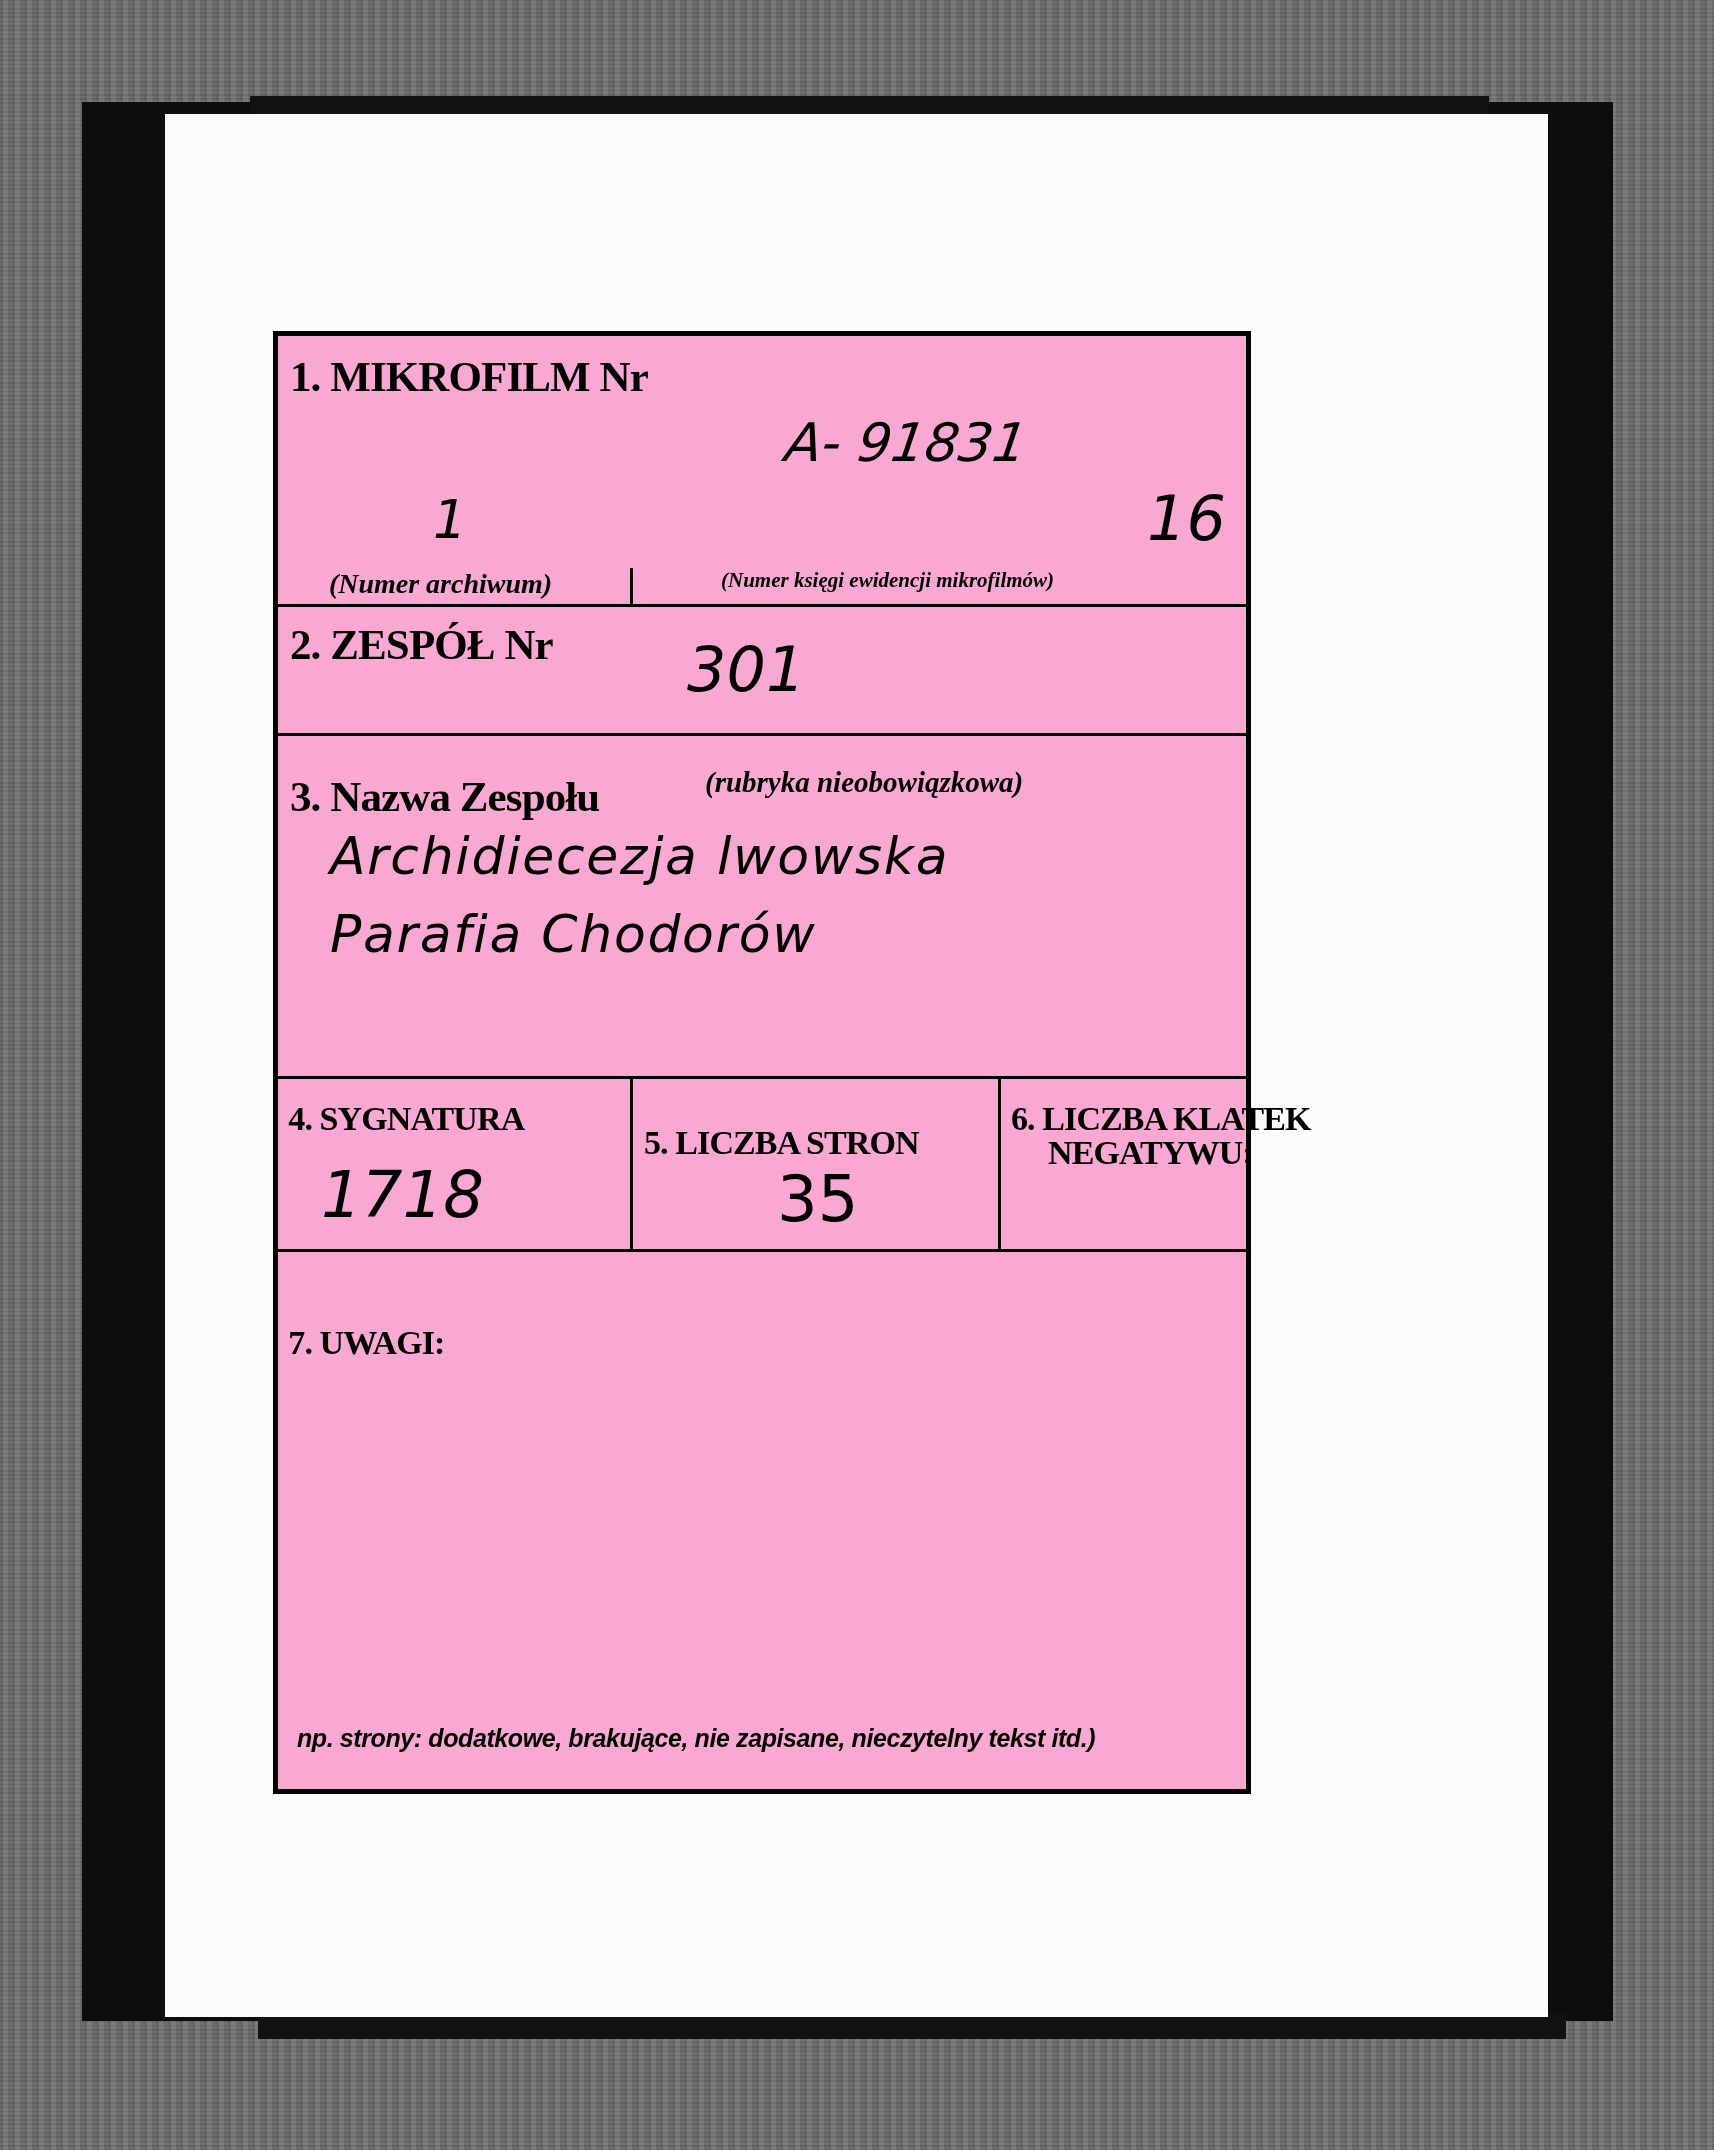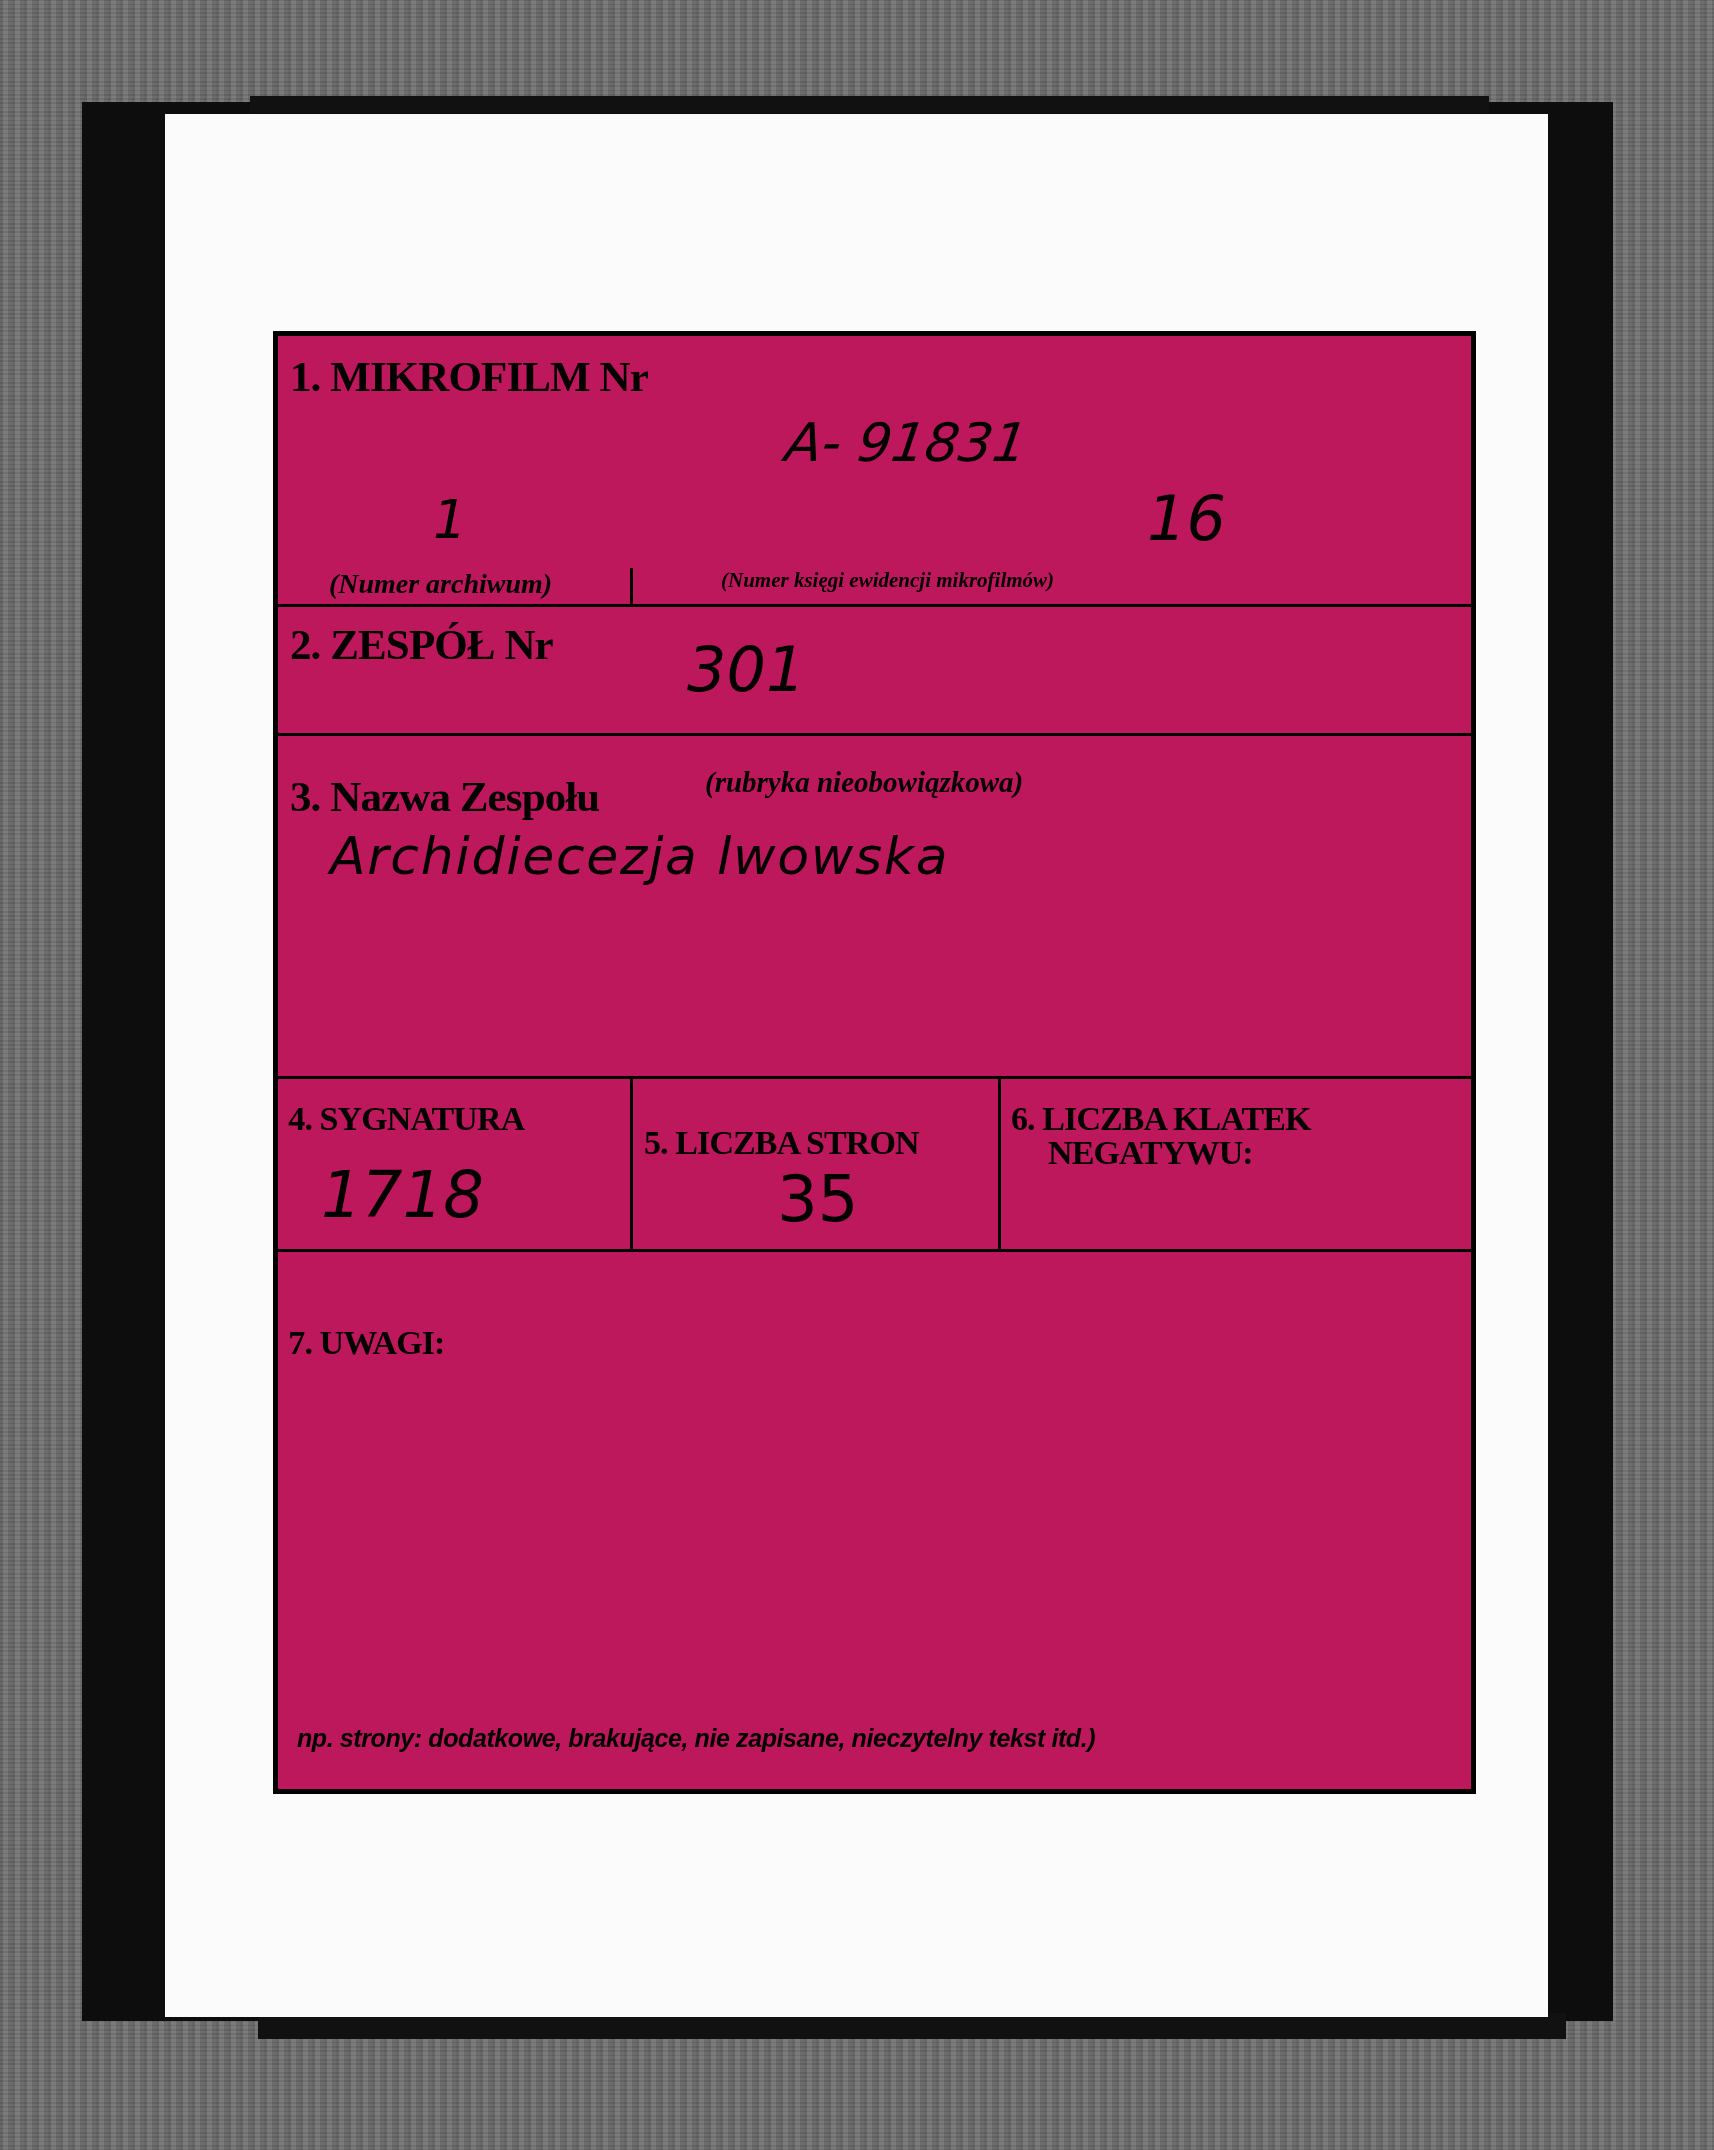--- a/index.html
+++ b/index.html
@@ -19,22 +19,22 @@
       position:absolute; left:250px; top:96px; width:1239px; height:17px; background:#111;
     }
     .frame-shadow-bottom {
       position:absolute; left:258px; top:2013px; width:1308px; height:26px; background:#111;
     }
     .paper {
       position:absolute; left:165px; top:114px; width:1383px; height:1903px;
       background:#fbfbfb;
     }
     .form {
-      position:absolute; left:273px; top:331px; width:1203px; height:1463px;
-      border:5.2px solid #000; box-sizing:border-box; background:#be185d;
+      position:absolute; left:273px; top:331px; width:978px; height:1463px;
+      border:5.2px solid #000; box-sizing:border-box; background:#f9a8d4;
     }
     .hline { position:absolute; left:0; right:0; height:3.4px; background:#000; }
     .vline { position:absolute; width:3.4px; background:#000; }
     .label-big {
       position:absolute; font-family:"Liberation Serif", serif; font-weight:bold;
       color:#000; font-size:43px; letter-spacing:-0.9px; white-space:nowrap;
     }
     .label-mid {
       position:absolute; font-family:"Liberation Serif", serif; font-weight:bold;
       color:#000; font-size:34px; letter-spacing:-0.9px; white-space:nowrap;
@@ -72,20 +72,21 @@
   <div class="label-ital" style="left:443px; top:232px; font-size:21px;">(Numer księgi ewidencji mikrofilmów)</div>
   <div class="hline" style="top:268px;"></div>
 
   <div class="label-big" style="left:12px; top:284px;">2. ZESPÓŁ  Nr</div>
   <div class="hand" style="left:409px; top:297px; font-size:62px;">301</div>
   <div class="hline" style="top:397px;"></div>
 
   <div class="label-big" style="left:12px; top:420px;margin-top:16px;">3. Nazwa Zespołu</div>
   <div class="label-ital" style="left:427px; top:430px; font-size:29px;">(rubryka nieobowiązkowa)</div>
   <div class="hand" style="left:52px; top:490px; font-size:52px; letter-spacing:1.7px;">Archidiecezja lwowska</div>
+  <div class="hand" style="left:52px; top:568px; font-size:52px; letter-spacing:1.7px;">Parafia Chodorów</div>
   <div class="hline" style="top:740px;"></div>
 
   <div class="vline" style="left:352px; top:740px; height:174px;"></div>
   <div class="vline" style="left:720px; top:740px; height:174px;"></div>
 
   <div class="label-mid" style="left:10.3px; top:764px;">4. SYGNATURA</div>
   <div class="hand" style="left:43px; top:822px; font-size:64px;">1718</div>
 
   <div class="label-mid" style="left:366px; top:764px;margin-top:24px;">5. LICZBA  STRON</div>
   <div class="hand" style="left:499px; top:826px; font-size:64px; font-style:normal;">35</div>

